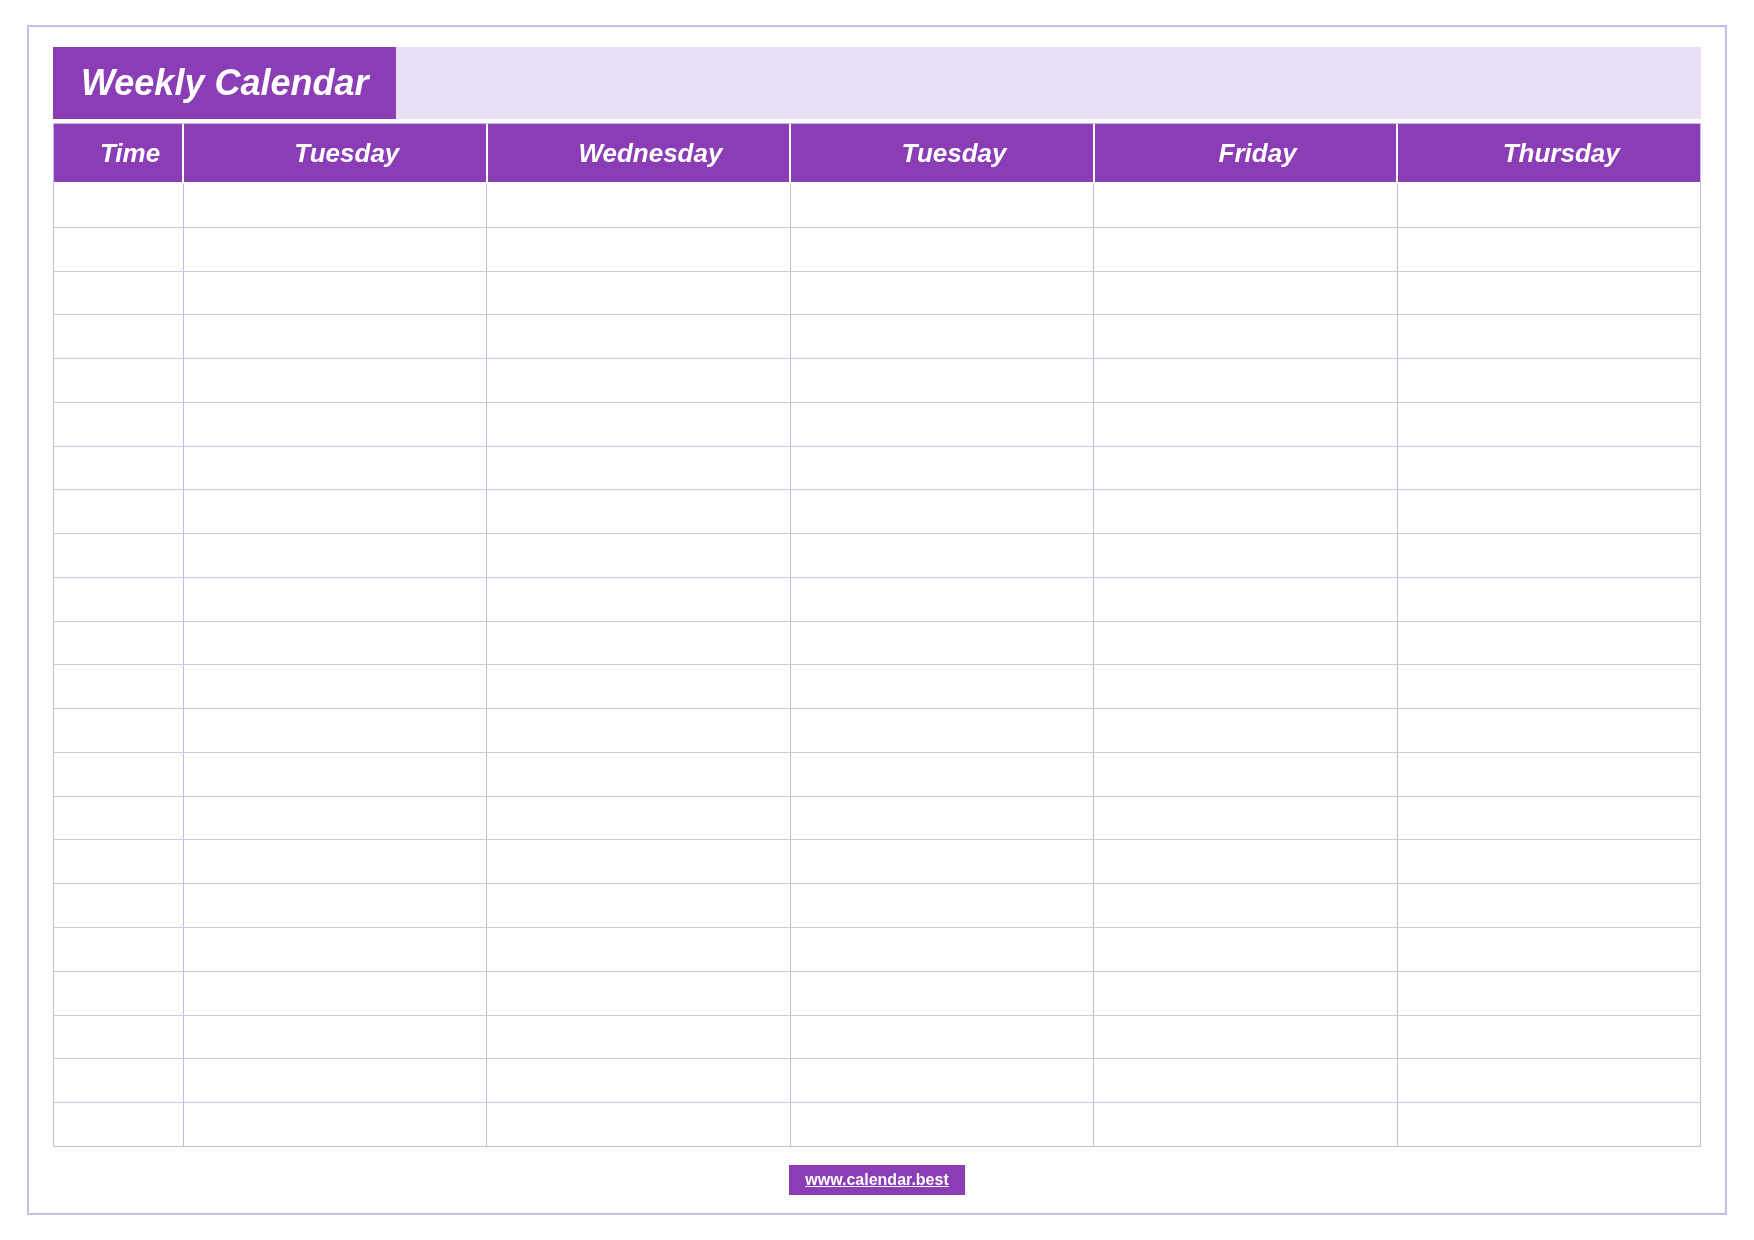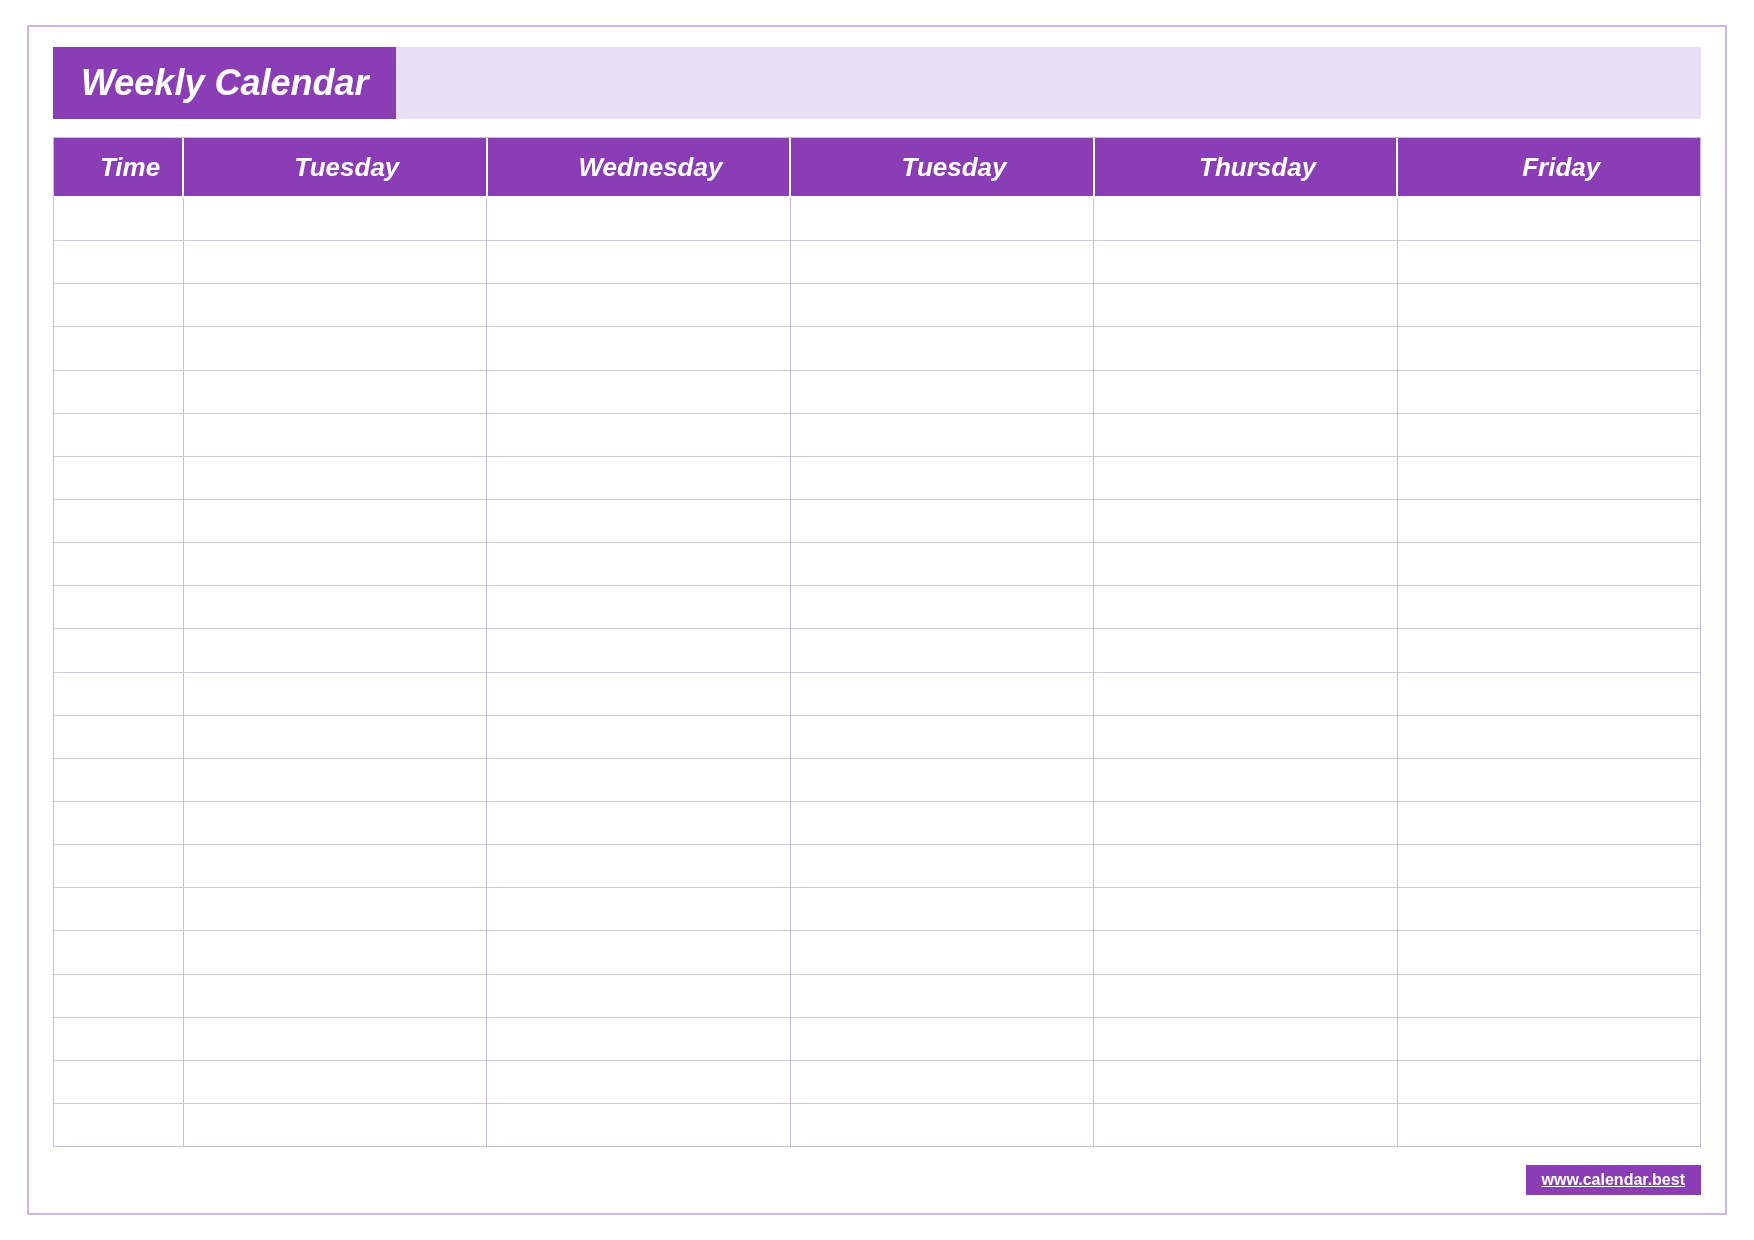--- a/index.html
+++ b/index.html
@@ -26,21 +26,21 @@
       border: 2px solid #c9b8e8;
       padding: 20px 24px 18px 24px;
       display: flex;
       flex-direction: column;
     }
 
     
     .header {
       display: flex;
       align-items: stretch;
-      margin-bottom: 18px;
+      margin-bottom: 4px;
       height: 72px;
       text-align: right;
     }
 
     .header-title-box {
       background: #8b3db5;
       padding: 12px 28px;
       display: flex;
       align-items: center;
       min-width: 340px;
@@ -126,21 +126,21 @@
       flex-shrink: 0;
     }
 
     .cal-cell:last-child {
       border-right: none;
     }
 
     
     .footer {
       display: flex;
-      justify-content: flex-end;
+      justify-content: center;
       margin-top: 18px;
     }
 
     .footer-link {
       background: #8b3db5;
       padding: 6px 16px;
       color: #fff;
       font-size: 16px;
       text-decoration: underline;
       font-weight: bold;
@@ -167,24 +167,24 @@
       <div class="col-header col-day-header">
         <span>Tuesday</span>
       </div>
       <div class="col-header col-day-header">
         <span>Wednesday</span>
       </div>
       <div class="col-header col-day-header">
         <span>Tuesday</span>
       </div>
       <div class="col-header col-day-header">
+        <span>Friday</span>
+      </div>
+      <div class="col-header col-day-header">
         <span>Thursday</span>
-      </div>
-      <div class="col-header col-day-header">
-        <span>Friday</span>
       </div>
     </div>
 
     <div class="calendar-body" id="cal-body">
     <div class="cal-row">
           <div class="cal-cell"></div>
           <div class="cal-cell"></div>
           <div class="cal-cell"></div>
           <div class="cal-cell"></div>
           <div class="cal-cell"></div>

